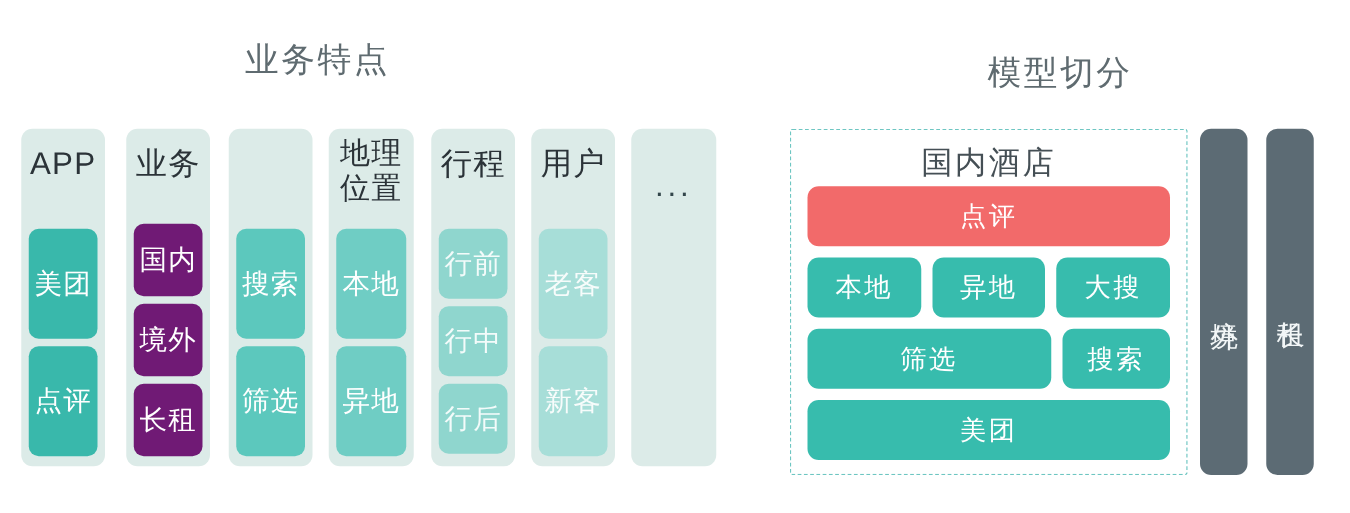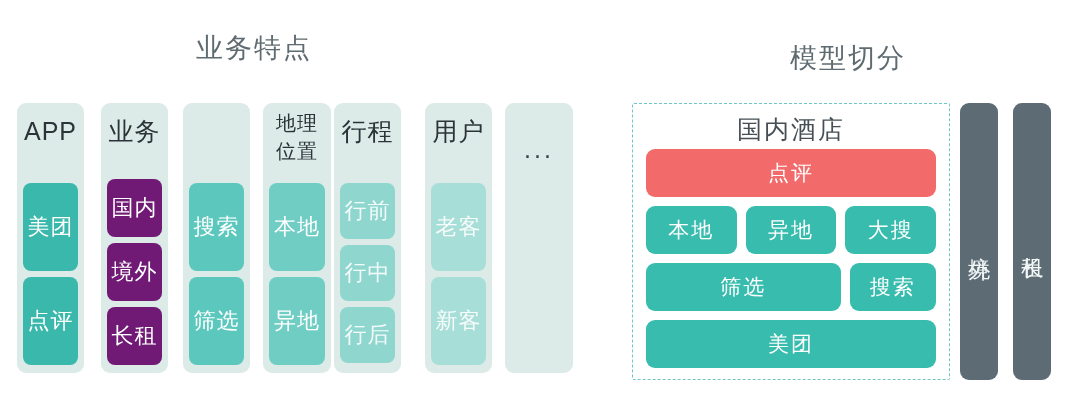--- a/index.html
+++ b/index.html
@@ -40,21 +40,21 @@
     position:absolute;
     left:0;right:0;
     top:14px;
     text-align:center;
     color:#2b3338;
     font-size:25px;
     line-height:29px;
     letter-spacing:1px;
     white-space:pre-line;
   }
-  .feat-col-head.two-line{top:6px;font-size:20px;line-height:28px;}
+  .feat-col-head.two-line{top:6px;font-size:24px;line-height:28px;}
   .feat-col-head.dots{font-size:25px;letter-spacing:3px;color:#33464b;top:32px;}
   .chips{
     position:absolute;
     left:6px;right:6px;
     bottom:7px;
     display:flex;
     flex-direction:column;
     gap:6px;
   }
   .chip{
@@ -71,21 +71,21 @@
   .col-biz .chip{height:58px;background:#701a75;}
   .col-scene .chip{height:88px;background:#5cc8bd;}
   .col-geo .chip{height:88px;background:#6fcdc4;}
   .col-trip .chip{height:56px;background:#8fd6ce;color:#f3fbfa;}
   .col-user .chip{height:88px;background:#a7ded8;color:#f7fcfb;}
 
   .col-app{left:17px;width:67px;}
   .col-biz{left:101px;width:67px;}
   .col-scene{left:183px;width:67px;}
   .col-geo{left:263px;width:68px;}
-  .col-trip{left:334px;width:67px;padding-left:40px;}
+  .col-trip{left:345px;width:67px;padding-left:40px;}
   .col-user{left:425px;width:67px;}
   .col-more{left:505px;width:68px;}
 
   .col-app .chips,.col-scene .chips,.col-geo .chips,.col-user .chips{bottom:8px;}
   .col-biz .chips{bottom:8px;}
   .col-trip .chips{bottom:10px;}
 
   
   #right-panel{position:absolute;left:600px;top:0;width:480px;height:410px;}
   #dashed-box{

